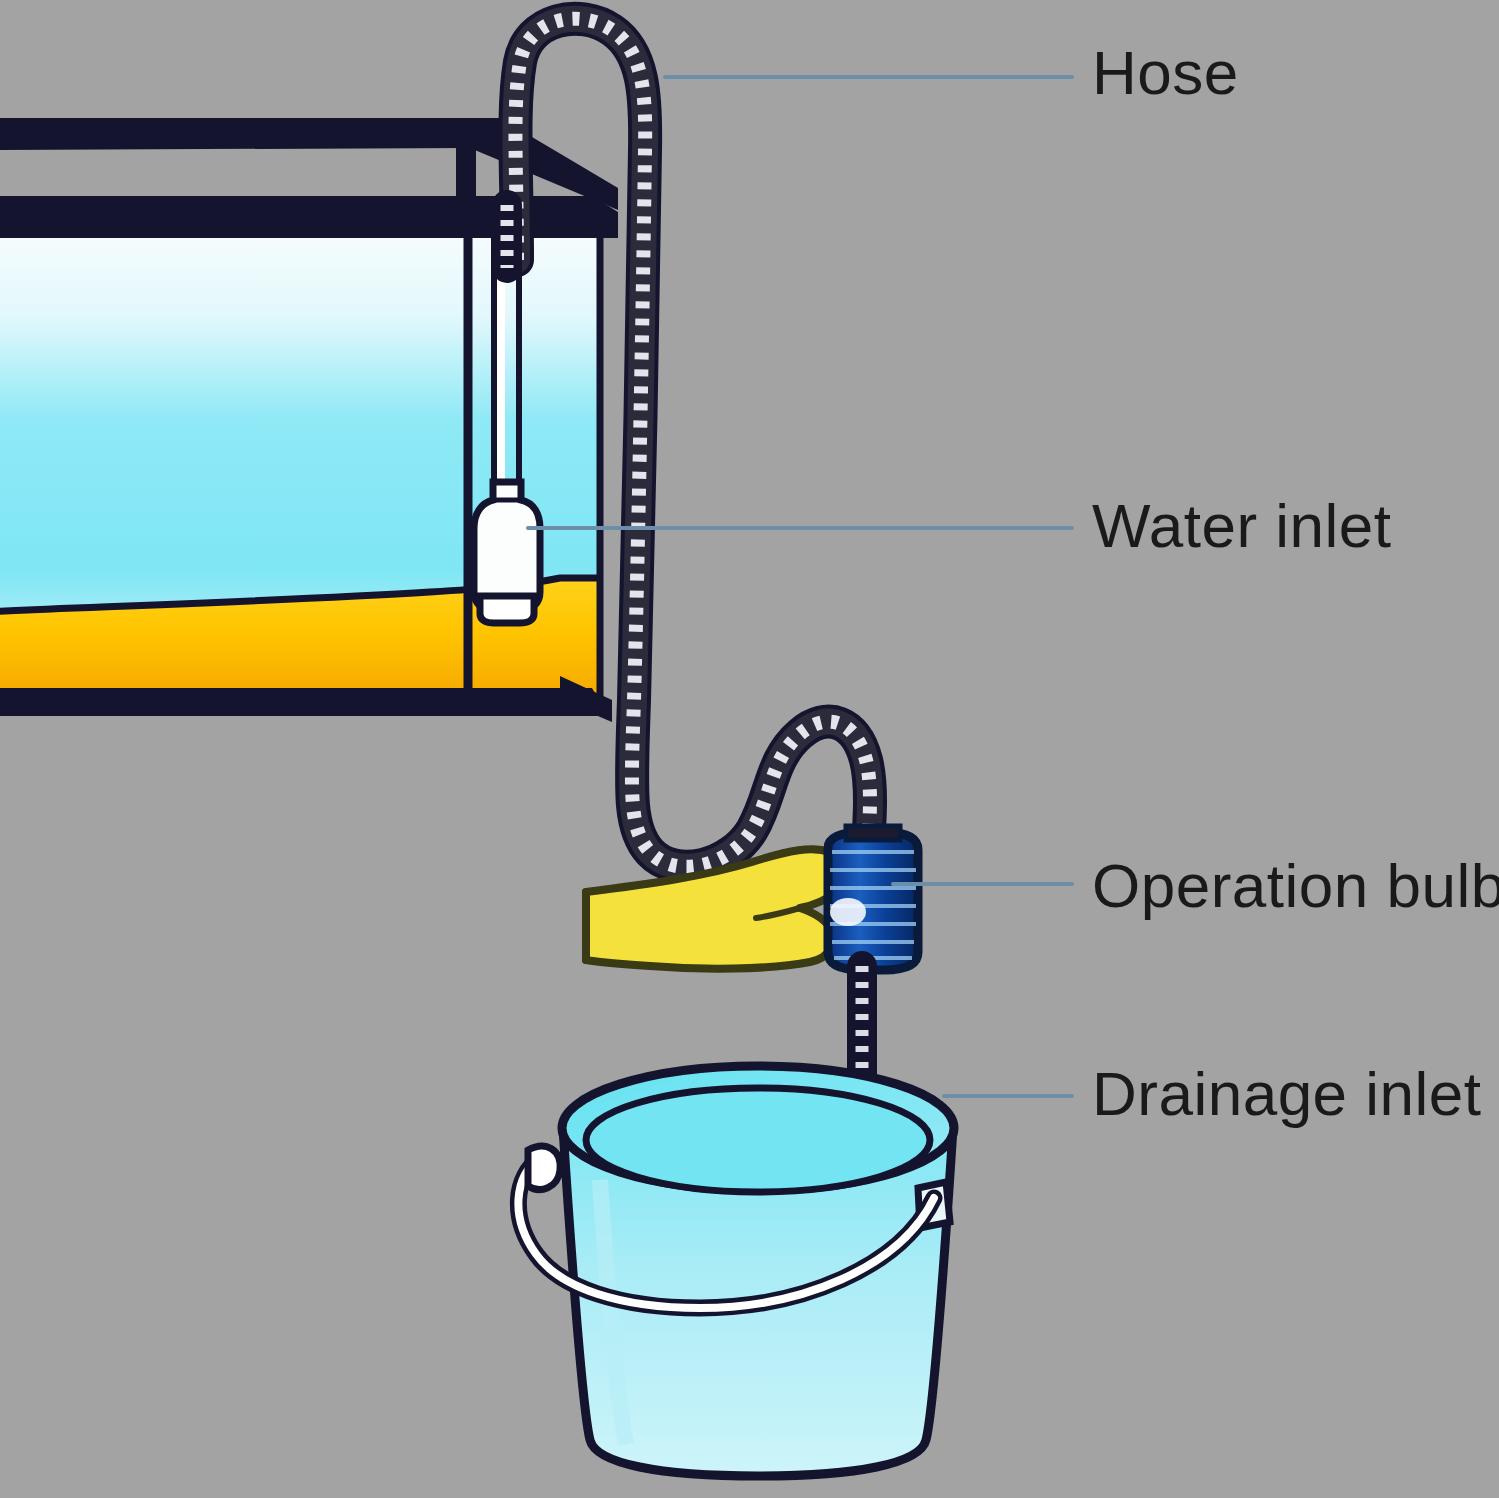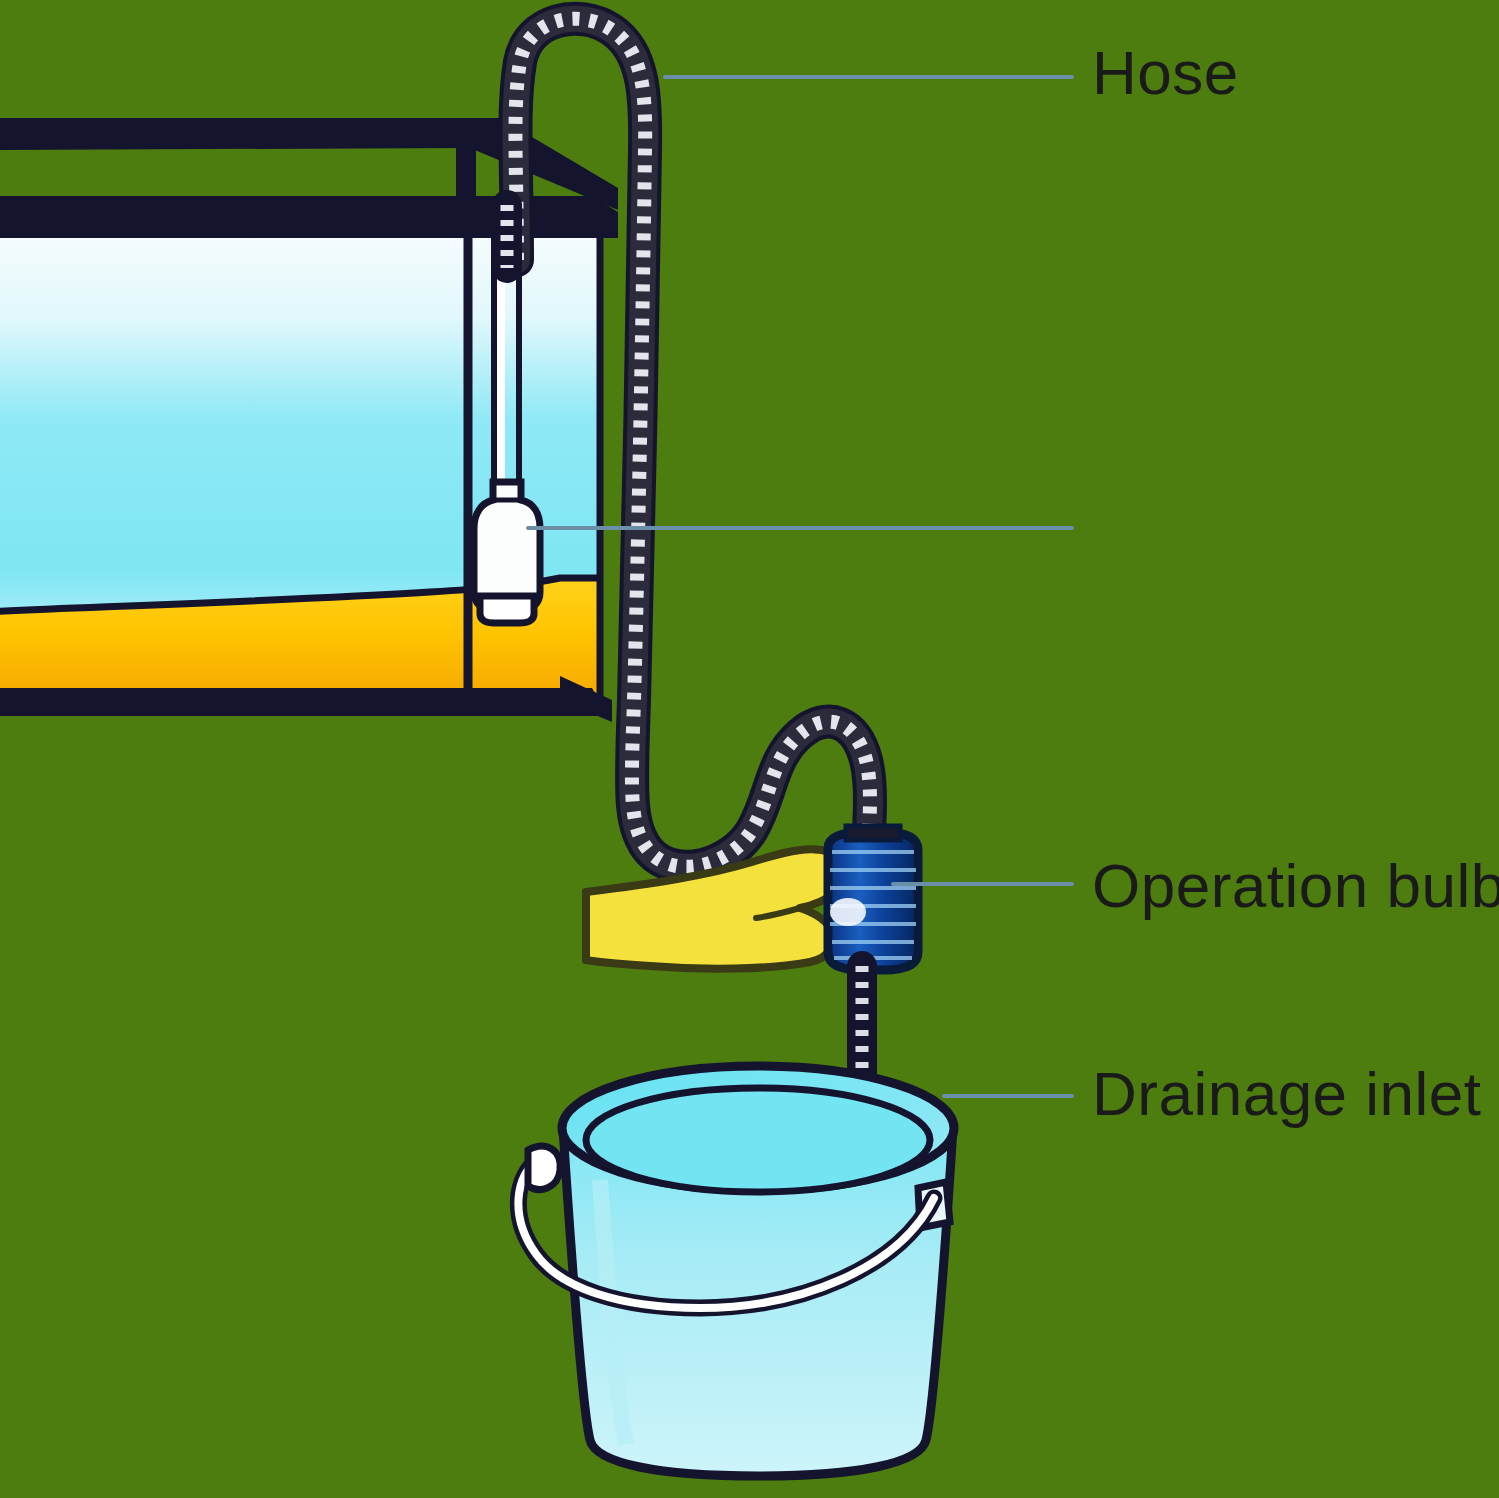--- a/index.html
+++ b/index.html
@@ -4,21 +4,21 @@
 <style>
   html, body {
     margin: 0;
     padding: 0;
     background: #ffffff;
   }
   #stage {
     position: relative;
     width: 1499px;
     height: 1498px;
-    background: #4d7c0f;
+    background: #a3a3a3;
     overflow: hidden;
     font-family: "Liberation Sans", sans-serif;
   }
   #artwork {
     position: absolute;
     left: 0;
     top: 0;
     width: 1499px;
     height: 1498px;
   }
@@ -246,18 +246,19 @@
     <g stroke="#6b8fa8" stroke-width="4" stroke-linecap="round">
       <line x1="665" y1="77" x2="1072" y2="77"></line>
       <line x1="528" y1="528" x2="1072" y2="528"></line>
       <line x1="893" y1="884" x2="1072" y2="884"></line>
       <line x1="944" y1="1096" x2="1072" y2="1096"></line>
     </g>
   </svg>
 
   <div class="lbl" id="label-hose">Hose</div>
 
+  <div class="lbl" id="label-water-inlet">Water inlet</div>
 
   <div class="lbl" id="label-op-bulb">Operation bulb</div>
 
   <div class="lbl" id="label-drain-port">Drainage inlet</div>
 
 </div>
 
 </body></html>

